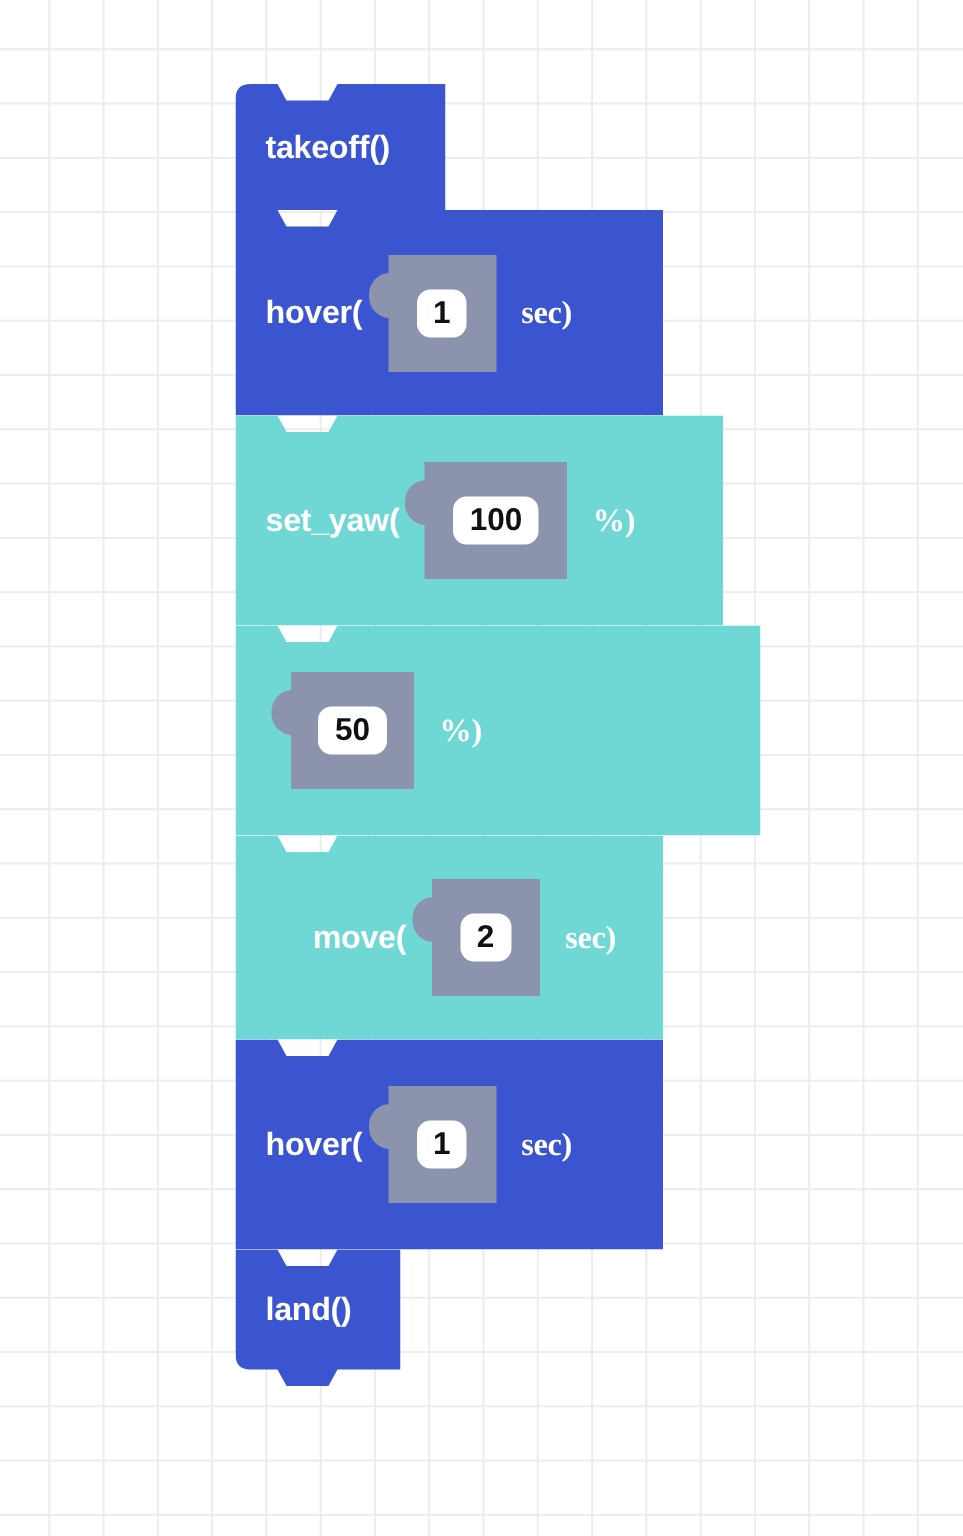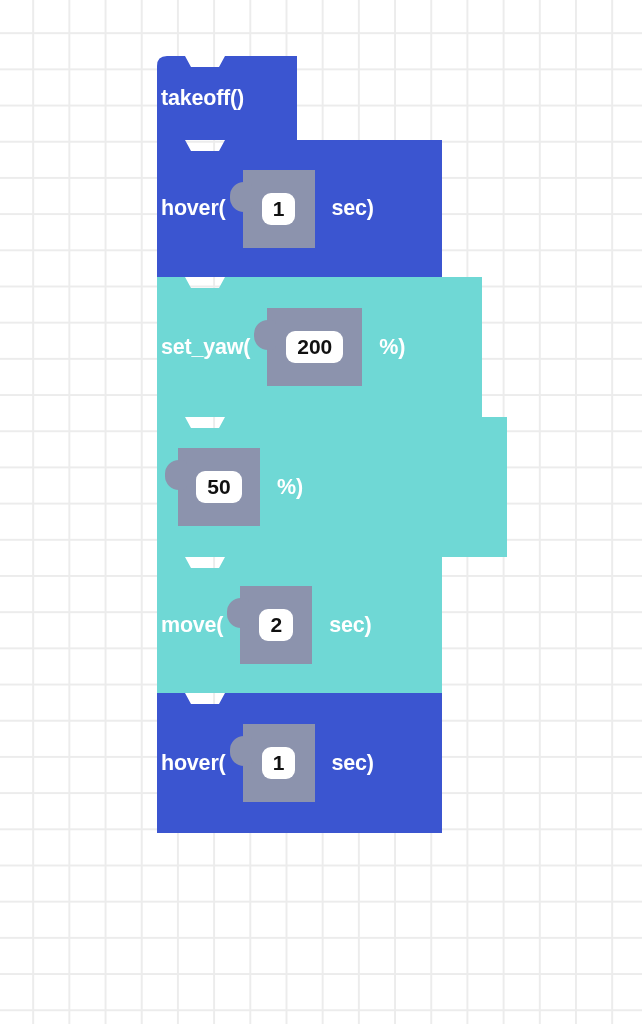--- a/index.html
+++ b/index.html
@@ -58,21 +58,21 @@
   }
 
   .block-shape svg { display: block; width: 100%; height: 100%; }
 
   .block-content {
     position: relative;
     z-index: 2;
     display: flex;
     align-items: center;
     height: 100%;
-    padding-left: 4px;
+    padding-left: 20px;
   }
 
   .label { display: inline-block; }
 
   
   .param {
     position: relative;
     display: inline-flex;
     align-items: center;
     justify-content: center;
@@ -101,21 +101,21 @@
     font-weight: bold;
     font-size: 21px;
     border-radius: 9px;
     padding: 5px 11px 6px 11px;
     line-height: 1;
     min-width: 18px;
     text-align: center;
     letter-spacing: 0px;
   }
 
-  .unit { display: inline-block; }
+  .unit { display: inline-block; font-family: Liberation Serif, serif; }
 </style>
 </head>
 <body>
 
 <div id="canvas"></div>
 
 <div id="stack">
     <div class="block" style="top: 0px; width: 140px; height: 84px;">
       <div class="block-shape" style="height: 84px;">
         <svg viewBox="0 0 140 84" width="140" height="84" preserveAspectRatio="none" xmlns="http://www.w3.org/2000/svg">
@@ -145,42 +145,42 @@
     <div class="block" style="top: 221px; width: 325px; height: 140px; align-items: flex-end;">
       <div class="block-shape" style="height: 140px;">
         <svg viewBox="0 0 325 140" width="325" height="140" preserveAspectRatio="none" xmlns="http://www.w3.org/2000/svg">
           <path d="M 0 0 L 28 0 L 34 11 L 62 11 L 68 0 L 325 0 L 325 140 L 0 140 Z" fill="#6FD8D5"></path>
         </svg>
       </div>
       <div class="block-content">
         <span class="label">set_yaw(</span>
         <span style="display: inline-block; width: 17px;"></span>
         <div class="param" style="width: 95px;">
-          <span class="pill">200</span>
+          <span class="pill">100</span>
         </div>
         <span style="display: inline-block; width: 17px;"></span>
         <span class="unit">%)</span>
       </div>
     </div>
     <div class="block" style="top: 361px; width: 350px; height: 140px;">
       <div class="block-shape" style="height: 140px;">
         <svg viewBox="0 0 350 140" width="350" height="140" preserveAspectRatio="none" xmlns="http://www.w3.org/2000/svg">
           <path d="M 0 0 L 28 0 L 34 11 L 62 11 L 68 0 L 350 0 L 350 140 L 0 140 Z" fill="#6FD8D5"></path>
         </svg>
       </div>
       <div class="block-content">
         <span style="display: inline-block; width: 17px;"></span>
         <div class="param" style="width: 82px;">
           <span class="pill">50</span>
         </div>
         <span style="display: inline-block; width: 17px;"></span>
         <span class="unit">%)</span>
       </div>
     </div>
-    <div class="block" style="top: 501px; width: 285px; height: 136px;">
+    <div class="block" style="top: 501px; width: 285px; height: 136px; justify-content: center;">
       <div class="block-shape" style="height: 136px;">
         <svg viewBox="0 0 285 136" width="285" height="136" preserveAspectRatio="none" xmlns="http://www.w3.org/2000/svg">
           <path d="M 0 0 L 28 0 L 34 11 L 62 11 L 68 0 L 285 0 L 285 136 L 0 136 Z" fill="#6FD8D5"></path>
         </svg>
       </div>
       <div class="block-content">
         <span class="label">move(</span>
         <span style="display: inline-block; width: 17px;"></span>
         <div class="param" style="width: 72px;">
           <span class="pill">2</span>
@@ -198,13 +198,23 @@
       <div class="block-content">
         <span class="label">hover(</span>
         <span style="display: inline-block; width: 17px;"></span>
         <div class="param" style="width: 72px;">
           <span class="pill">1</span>
         </div>
         <span style="display: inline-block; width: 17px;"></span>
         <span class="unit">sec)</span>
       </div>
     </div>
+    <div class="block" style="top: 777px; width: 110px; height: 80px;">
+      <div class="block-shape" style="height: 91px;">
+        <svg viewBox="0 0 110 91" width="110" height="91" preserveAspectRatio="none" xmlns="http://www.w3.org/2000/svg">
+          <path d="M 0 0 L 28 0 L 34 11 L 62 11 L 68 0 L 110 0 L 110 80 L 68 80 L 62 91 L 34 91 L 28 80 L 10 80 Q 0 80 0 70 Z" fill="#3B55D0"></path>
+        </svg>
+      </div>
+      <div class="block-content">
+        <span class="label">land()</span>
+      </div>
+    </div>
   </div>
 
 </body></html>

